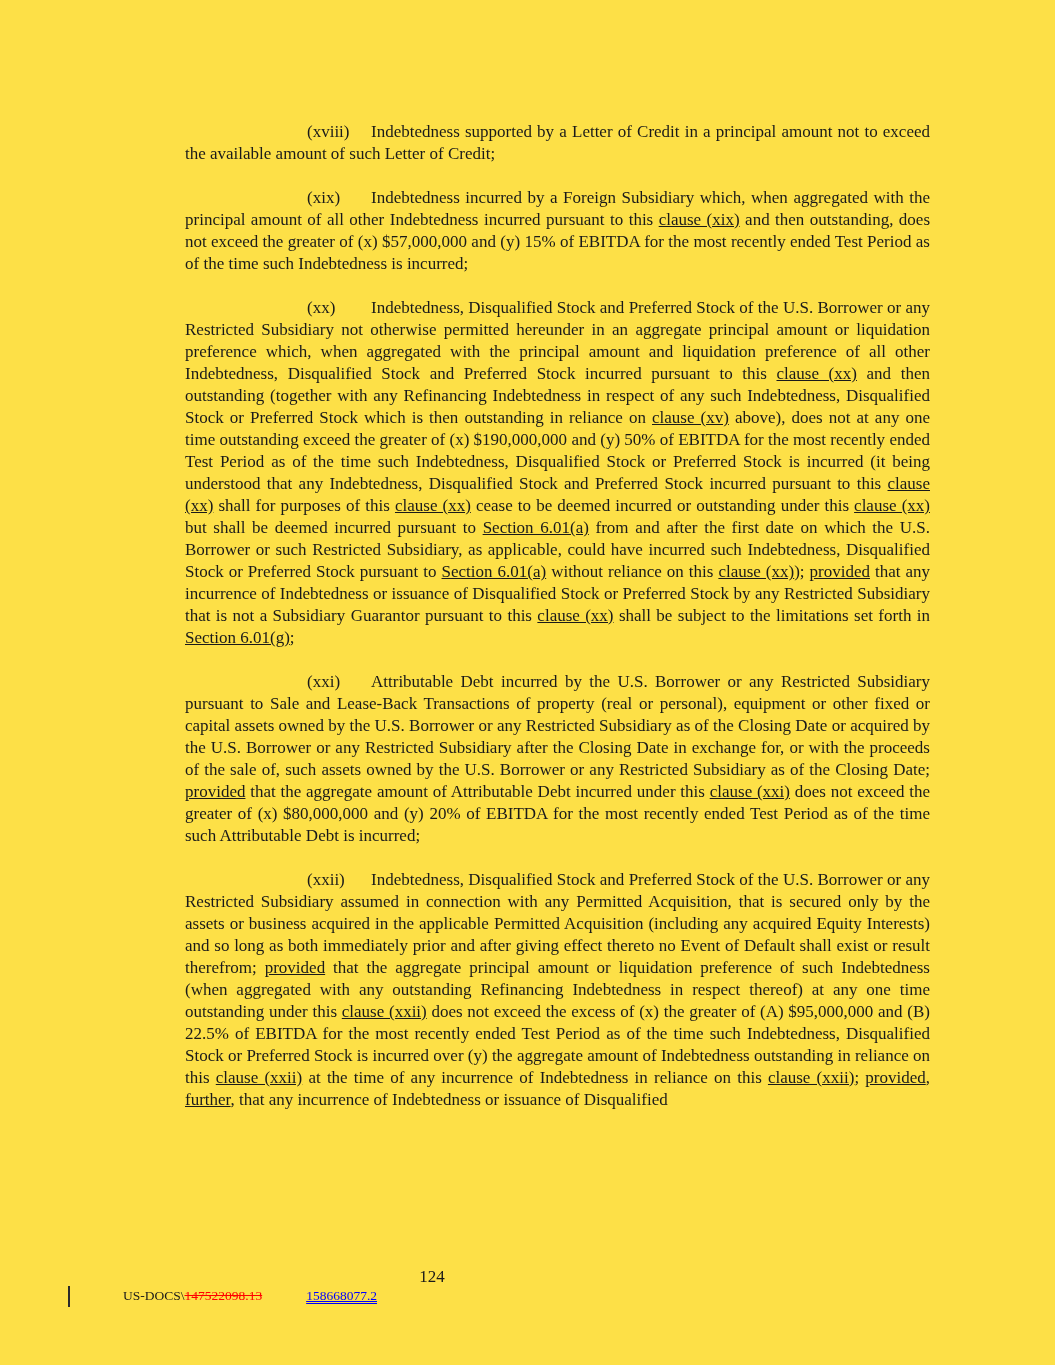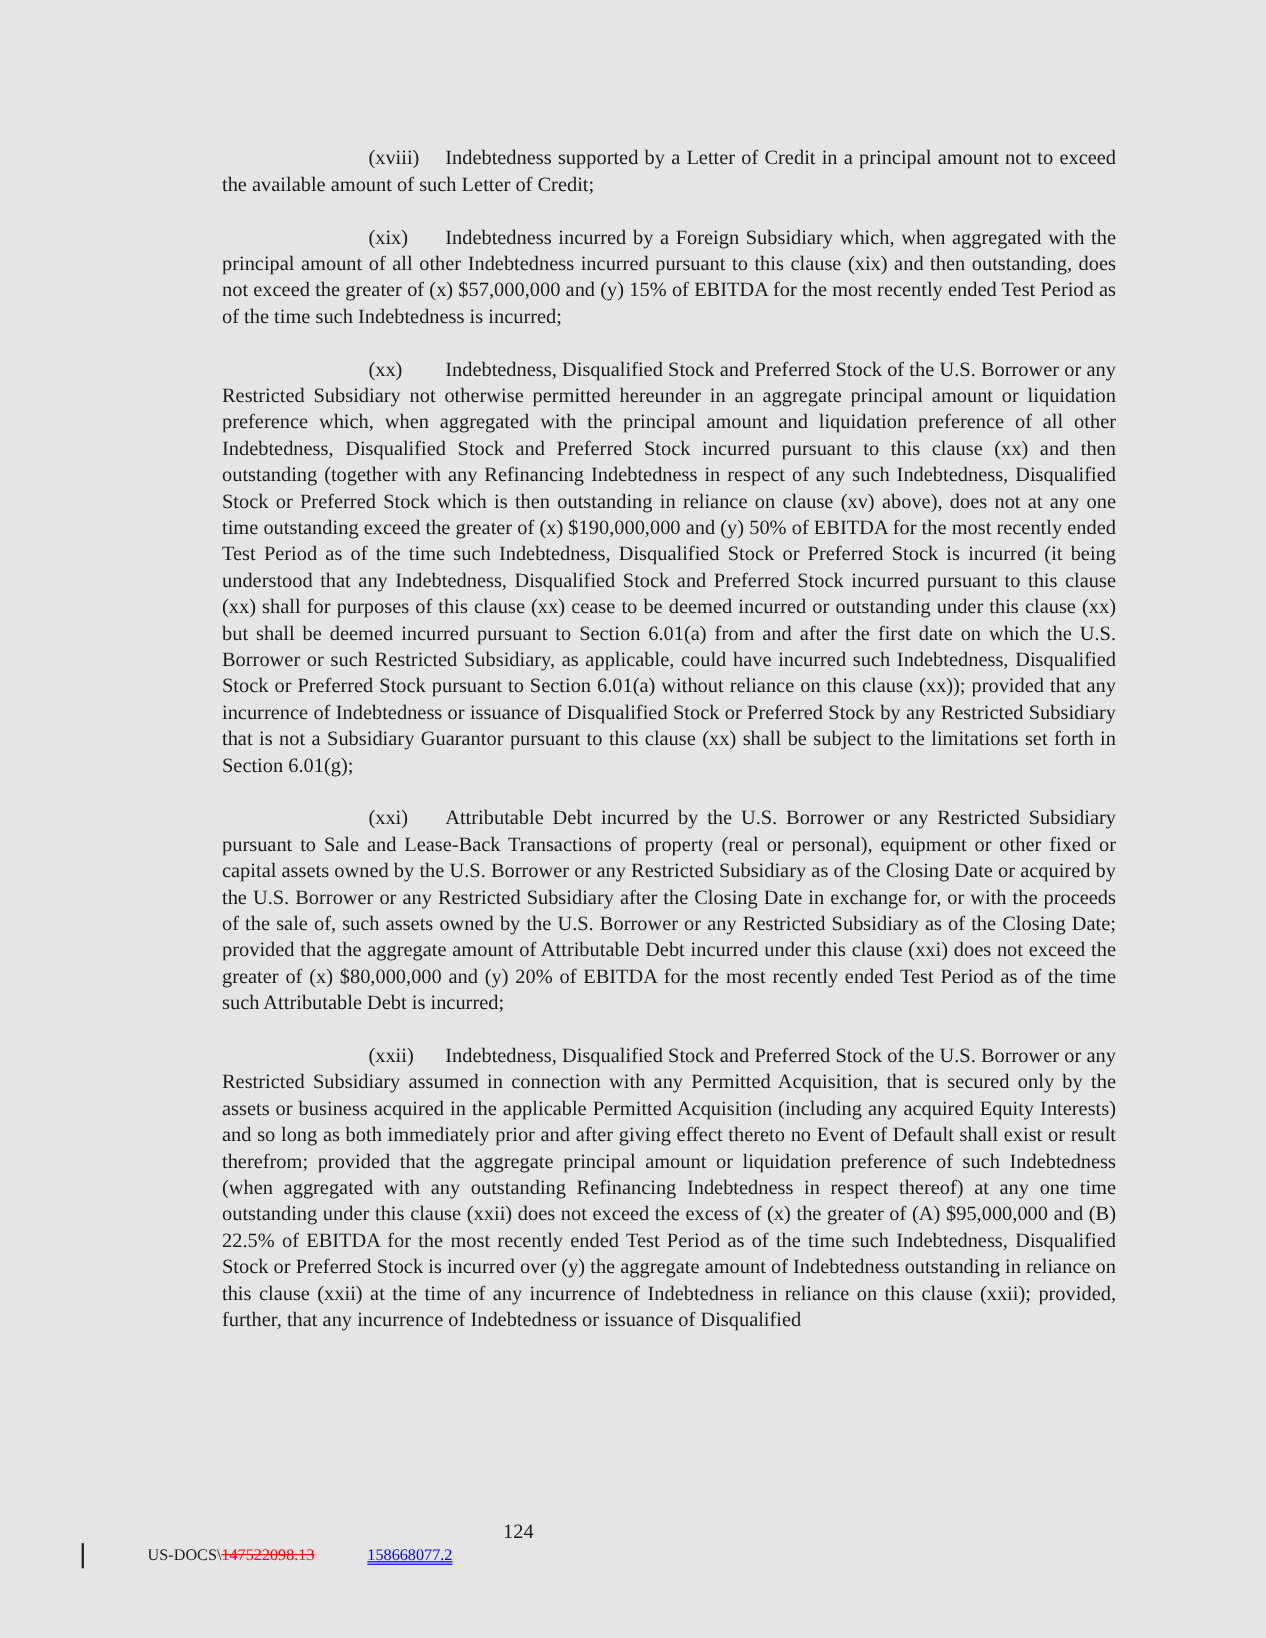--- a/index.html
+++ b/index.html
@@ -11,42 +11,42 @@
     width: 1055px;
     height: 1365px;
     position: relative;
     font-family: "Liberation Serif", "DejaVu Serif", serif;
     color: #1a1a1a;
     overflow: hidden;
   }
   .sheet {
     position: absolute;
     inset: 0;
-    background: #e5e5e5;
+    background: #fde047;
   }
   .doc-body {
     position: absolute;
     left: 185px;
     top: 121px;
     width: 745px;
     font-size: 17px;
     line-height: 22px;
     text-align: justify;
   }
   p.clause {
     margin: 0 0 22px 0;
     text-indent: 122px;
   }
   p.clause:last-child { margin-bottom: 4px; }
   .clause-number {
     display: inline-block;
     min-width: 64px;
     text-indent: 0;
   }
-  .u { }
+  .u { text-decoration: underline; }
   .page-number {
     position: absolute;
     left: 0;
     top: 1268px;
     width: 864px;
     text-align: center;
     font-size: 17px;
     line-height: 18px;
   }
   .footer-line {

